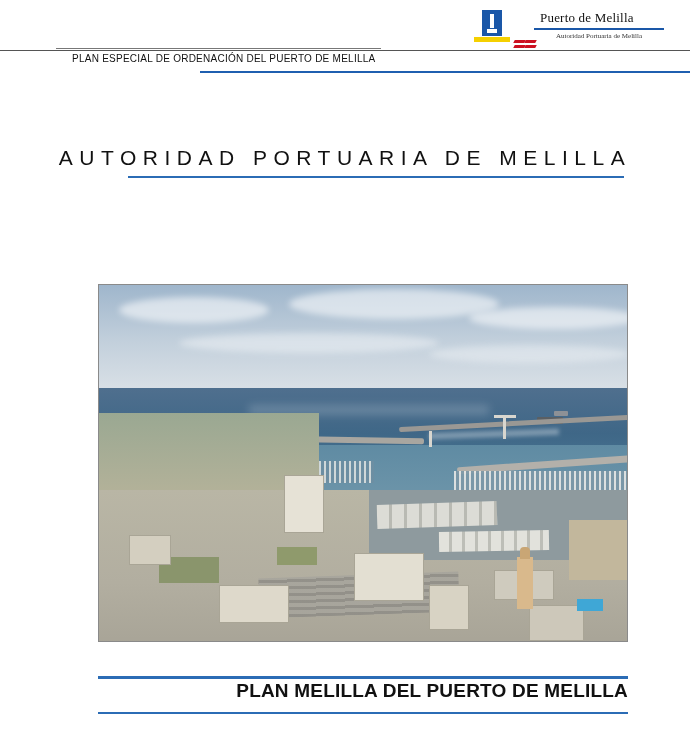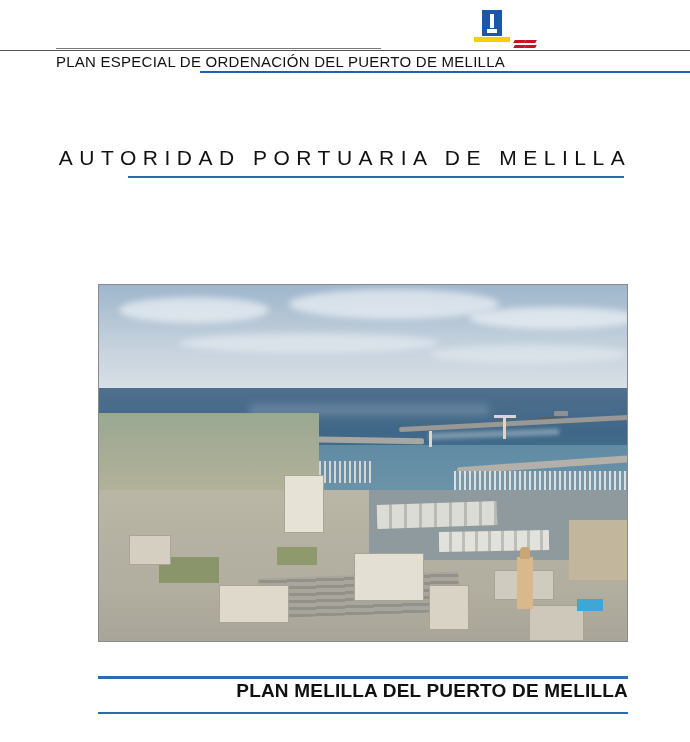--- a/index.html
+++ b/index.html
@@ -114,23 +114,23 @@
   .header-rule {
     position: absolute;
     left: 0;
     top: 50px;
     width: 690px;
     height: 1px;
     background: #555555;
   }
   .header-subtitle {
     position: absolute;
-    left: 56px;
+    left: 72px;
     top: 53px;
-    font-size: 15px;
+    font-size: 10px;
     color: #111111;
     letter-spacing: 0.25px;
     white-space: nowrap;
   }
   .header-rule-short {
     position: absolute;
     left: 56px;
     top: 48px;
     width: 325px;
     height: 1px;
@@ -367,20 +367,25 @@
     <div class="blue-square"></div>
     <div class="glyph-v"></div>
     <div class="glyph-dot"></div>
     <div class="yellow-bar"></div>
   </div>
   <div class="logo-red">
     <span class="r1"></span>
       <span class="r2"></span>
       <span class="r3"></span>
       <span class="r4"></span>
+  </div>
+  <div class="logo-text">
+    <div class="logo-title">Puerto de Melilla</div>
+    <div class="logo-rule"></div>
+    <div class="logo-sub">Autoridad Portuaria de Melilla</div>
   </div>
 </div>
 
 <div class="header-rule-short"></div>
 <div class="header-rule"></div>
 <div class="header-subtitle">PLAN ESPECIAL DE ORDENACIÓN DEL PUERTO DE MELILLA</div>
 <div class="header-rule-blue"></div>
 
 <div class="main-title">AUTORIDAD PORTUARIA DE MELILLA</div>
 <div class="title-rule"></div>

